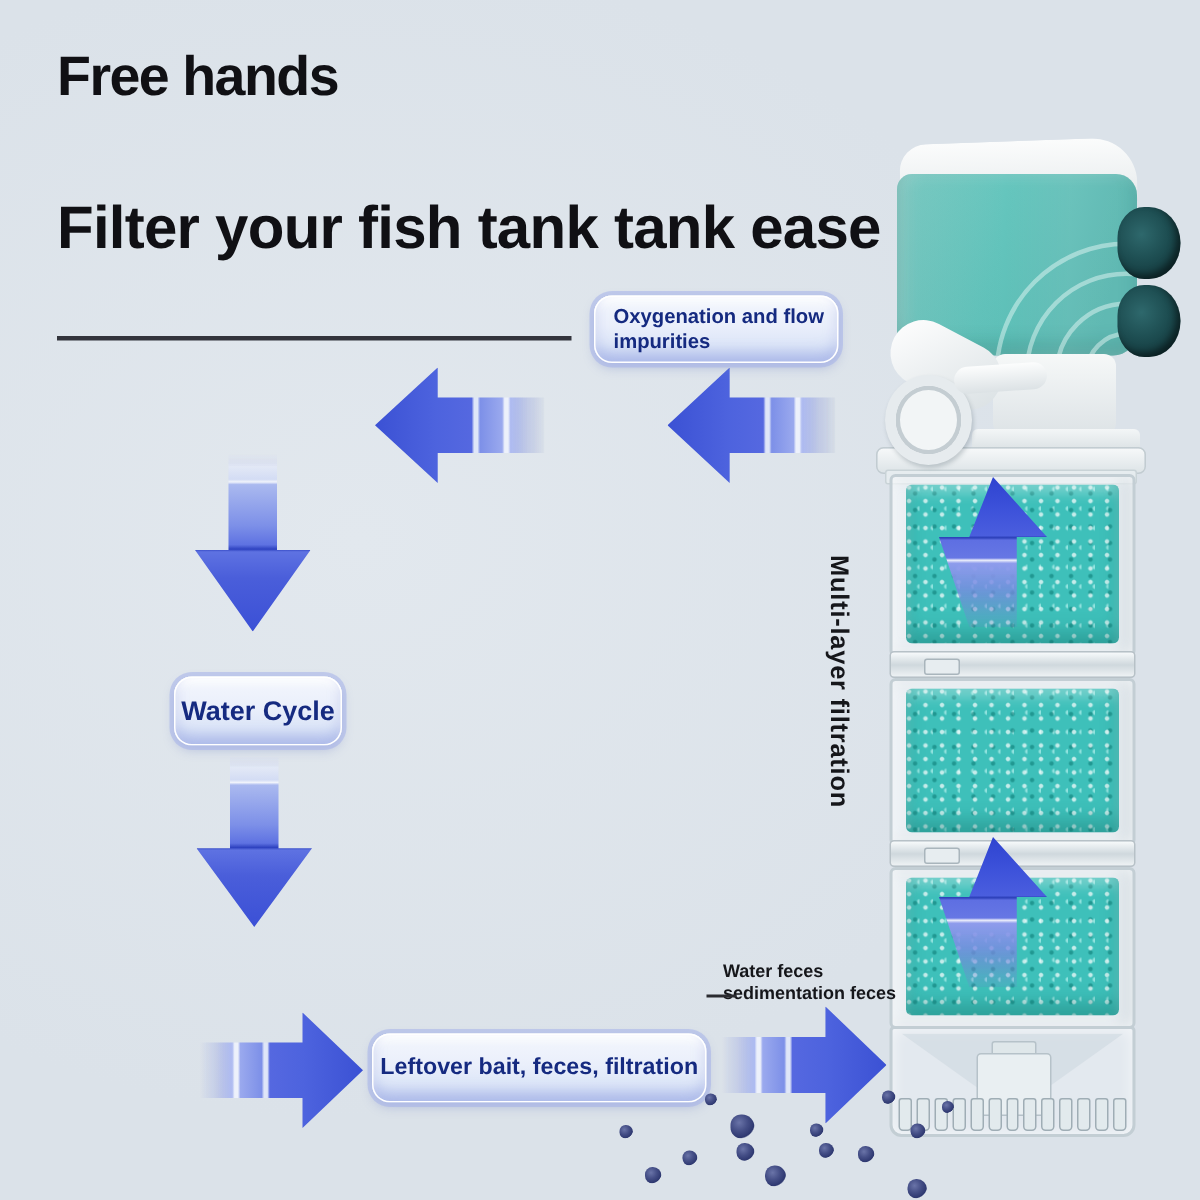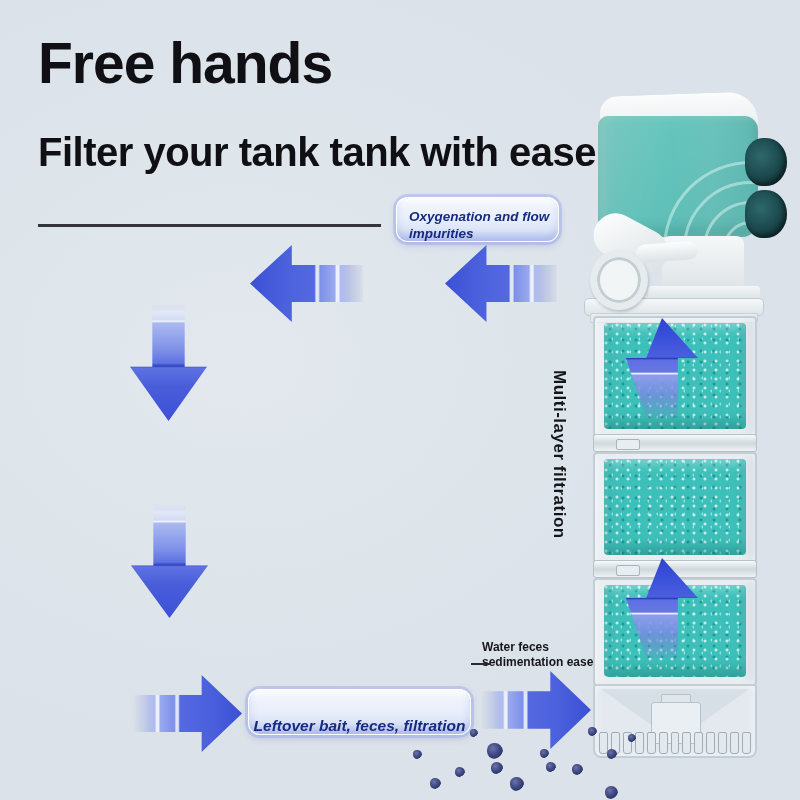--- a/index.html
+++ b/index.html
@@ -4,40 +4,40 @@
 <style>
   html,body{margin:0;padding:0;}
   .canvas{
     position:relative; width:800px; height:800px; overflow:hidden;
     background: radial-gradient(ellipse at 30% 45%, #e2e8ee 0%, var(--page-bg,#dbe2e9) 62%);
     font-family:"Liberation Sans","DejaVu Sans",sans-serif;
   }
   .abs{position:absolute;}
   
   .title{
-    left:38px; top:30px; font-size:57px; font-weight:bold; letter-spacing:-1px;
+    left:38px; top:30px; font-size:37px; font-weight:bold; letter-spacing:-1px;
     color:var(--title-text,#101014);
   }
   .subtitle{
     left:38px; top:130px; font-size:40px; font-weight:bold; letter-spacing:-0.5px;
     color:var(--title-text,#101014);
   }
   .underline{ left:38px; top:224px; width:343px; height:3px; background:#33343c; }
   
   .plate{
     box-sizing:border-box; border-radius:12px;
     background:linear-gradient(180deg,#f4f7fd 0%,#eaeffb 45%,#dde6f8 72%,#c7d3f3 100%);
     box-shadow:
       inset 0 0 0 1px #ffffff,
       inset 0 -6px 9px rgba(148,163,224,0.55),
       inset 0 4px 6px rgba(255,255,255,0.95),
       0 0 0 3px rgba(166,179,233,0.55),
       0 3px 7px rgba(118,133,198,0.38);
     color:var(--label-text,#152a80); font-weight:bold;
-    display:flex; align-items:flex-end; z-index:6;font-style:italic;
+    display:flex; align-items:center; z-index:6;
   }
   .plate-oxy{ left:396px; top:197px; width:163px; height:45px;
     font-size:13.5px; line-height:1.22; padding-left:13px; text-align:left;}
   .plate-wc{ left:116px; top:451px; width:112px; height:46px; font-size:18px; justify-content:center;}
   .plate-lo{ left:248px; top:689px; width:223px; height:46px; font-size:15.5px; justify-content:center;}
   .smallnote{
     left:482px; top:640px; width:120px; font-size:12px; font-weight:bold; line-height:1.25;
     color:#15161a; z-index:6;
   }
   .note-dash{ left:471px; top:663px; width:20px; height:2px; background:#2a2b30; z-index:6;}
@@ -164,34 +164,35 @@
     background:radial-gradient(circle at 36% 34%, #6a74a8 0%, #454f87 38%, #2e3870 68%, rgba(46,56,112,0) 74%);
     border-radius:46% 54% 50% 48%;
   }
 </style>
 </head>
 <body>
 
 <div class="canvas">
 
   <div class="abs title">Free hands</div>
-  <div class="abs subtitle">Filter your tank tank with ease</div>
+  <div class="abs subtitle">Filter your fish tank tank ease</div>
   <div class="abs underline"></div>
 
   <div class="abs plate plate-oxy">
     <div>
       <div>Oxygenation and flow</div>
       <div>impurities</div>
     </div>
   </div>
+  <div class="abs plate plate-wc">Water Cycle</div>
   <div class="abs plate plate-lo">Leftover bait, feces, filtration</div>
 
   <div class="abs smallnote">
     <div>Water feces</div>
-    <div>sedimentation ease</div>
+    <div>sedimentation feces</div>
   </div>
   <div class="abs note-dash"></div>
 
   <div class="abs vlabel">Multi-layer filtration</div>
 
   <div class="abs arr arr-left" style="left:445px;top:245px;width:112px;height:77px;"></div>
   <div class="abs arr arr-left" style="left:250px;top:245px;width:113px;height:77px;"></div>
   <div class="abs arr arr-down" style="left:130px;top:303px;width:77px;height:118px;"></div>
   <div class="abs arr arr-down" style="left:131px;top:504px;width:77px;height:114px;"></div>
   <div class="abs arr arr-right" style="left:133px;top:675px;width:109px;height:77px;"></div>

